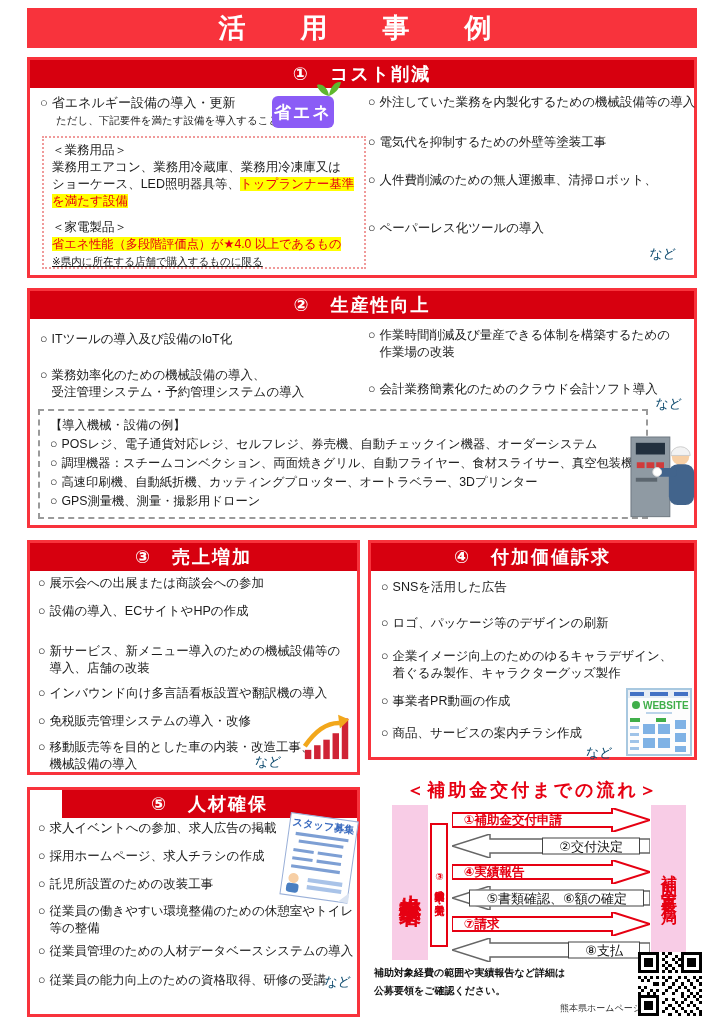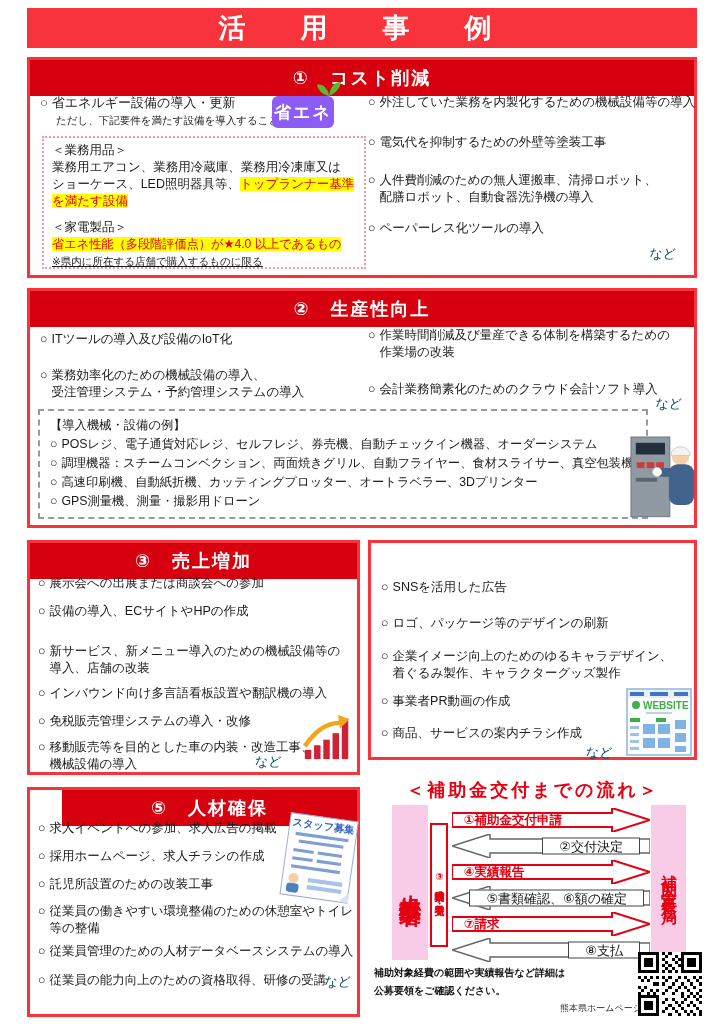--- a/index.html
+++ b/index.html
@@ -5,21 +5,21 @@
   html,body{margin:0;padding:0;background:#fff;}
   #page{position:relative;width:724px;height:1024px;background:#ffffff;overflow:hidden;
         font-family:"Liberation Sans","DejaVu Sans",sans-serif;color:#1a1a1a;}
   .abs{position:absolute;}
   
   #banner{position:absolute;left:27px;top:8px;width:670px;height:40px;background:#f8333c;
           color:#fff;display:flex;align-items:center;justify-content:center;
           font-size:27px;font-weight:bold;letter-spacing:14px;}
   
   .sec{position:absolute;border:3px solid #f8333c;background:#fff;box-sizing:border-box;}
-  .sec-h{height:36px;background:#d7000f;color:#fff;font-weight:bold;font-size:18px;
+  .sec-h{height:28px;background:#d7000f;color:#fff;font-weight:bold;font-size:18px;
          display:flex;align-items:center;justify-content:center;letter-spacing:2px;}
   .item{position:absolute;display:flex;font-size:12.5px;line-height:17px;color:#1a1a1a;}
   .mk{flex:0 0 auto;margin-right:4px;white-space:nowrap;}
   .lines .ln{display:block;white-space:nowrap;}
   .ln{white-space:nowrap;}
   .etc{position:absolute;font-size:13px;color:#0c4a6e;white-space:nowrap;}
   
   .s1-item{font-size:13px;}
   #s1-note{position:absolute;left:26px;top:54px;font-size:10.5px;white-space:nowrap;}
   #eco-badge{position:absolute;left:242px;top:36px;width:62px;height:32px;background:#8b5cf6;
@@ -96,21 +96,20 @@
         <span class="ln">外注していた業務を内製化するための機械設備等の導入</span>
     </div>
     <div class="item" style="left:338px;top:74px;">
       <span class="mk">○</span>
         <span class="ln">電気代を抑制するための外壁等塗装工事</span>
     </div>
     <div class="item" style="left:338px;top:112px;">
       <span class="mk">○</span>
       <span class="lines">
           <span class="ln">人件費削減のための無人運搬車、清掃ロボット、</span>
-          <span class="ln">配膳ロボット、自動食器洗浄機の導入</span>
         </span>
     </div>
     <div class="item" style="left:338px;top:160px;">
       <span class="mk">○</span>
         <span class="ln">ペーパーレス化ツールの導入</span>
     </div>
     <div class="etc" style="right:18px;top:185px;">など</div>
   </div>
 
   <div class="sec" style="left:27px;top:288px;width:670px;height:240px;">
@@ -200,20 +199,21 @@
       <rect x="12" y="35" width="7" height="15" fill="#cf2335"></rect>
       <rect x="22" y="29" width="7" height="21" fill="#cf2335"></rect>
       <rect x="32" y="22" width="7" height="28" fill="#cf2335"></rect>
       <rect x="42" y="6" width="7" height="44" fill="#cf2335"></rect>
       <path d="M2 36 Q20 10 40 11" stroke="#f2a71b" stroke-width="5" fill="none"></path>
       <polygon points="38,2 50,7 40,17" fill="#f2a71b"></polygon>
     </svg>
   </div>
 
   <div class="sec" style="left:368px;top:540px;width:329px;height:220px;">
+    <div class="sec-h">④　付加価値訴求</div>
     <div class="item" style="left:10px;top:36px;">
       <span class="mk">○</span>
         <span class="ln">SNSを活用した広告</span>
     </div>
     <div class="item" style="left:10px;top:72px;">
       <span class="mk">○</span>
         <span class="ln">ロゴ、パッケージ等のデザインの刷新</span>
     </div>
     <div class="item" style="left:10px;top:105px;">
       <span class="mk">○</span>

